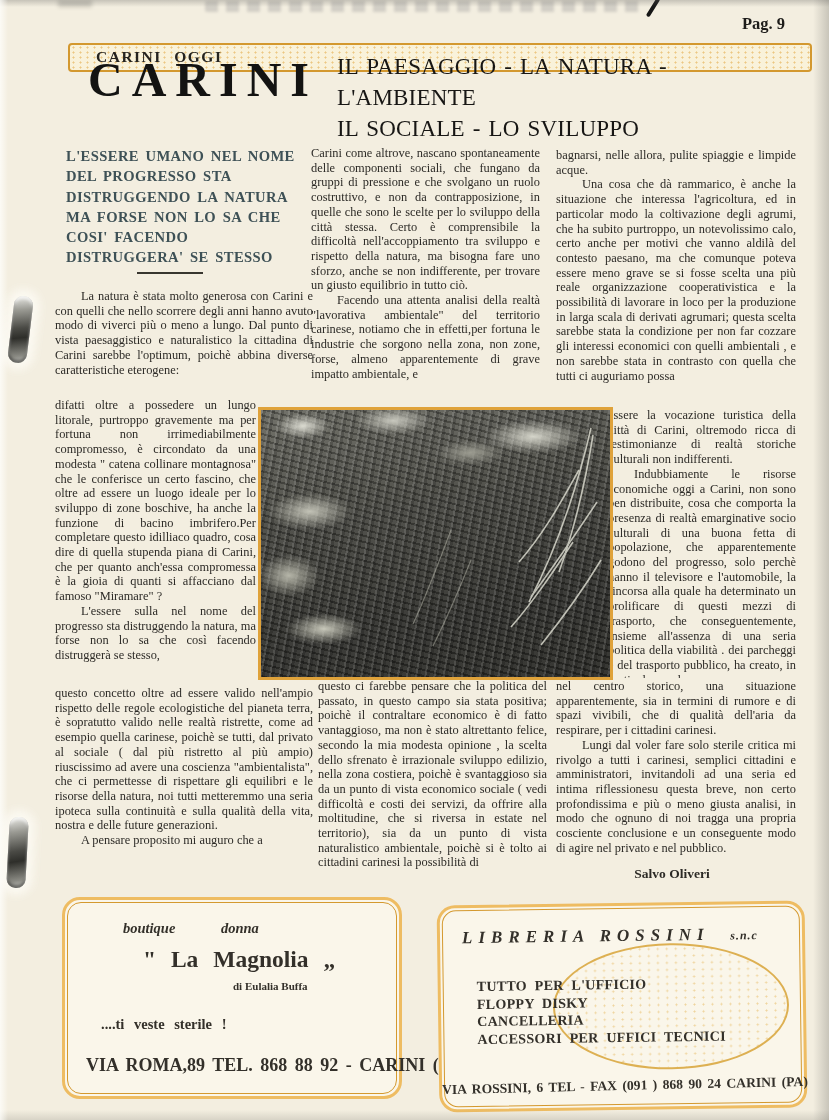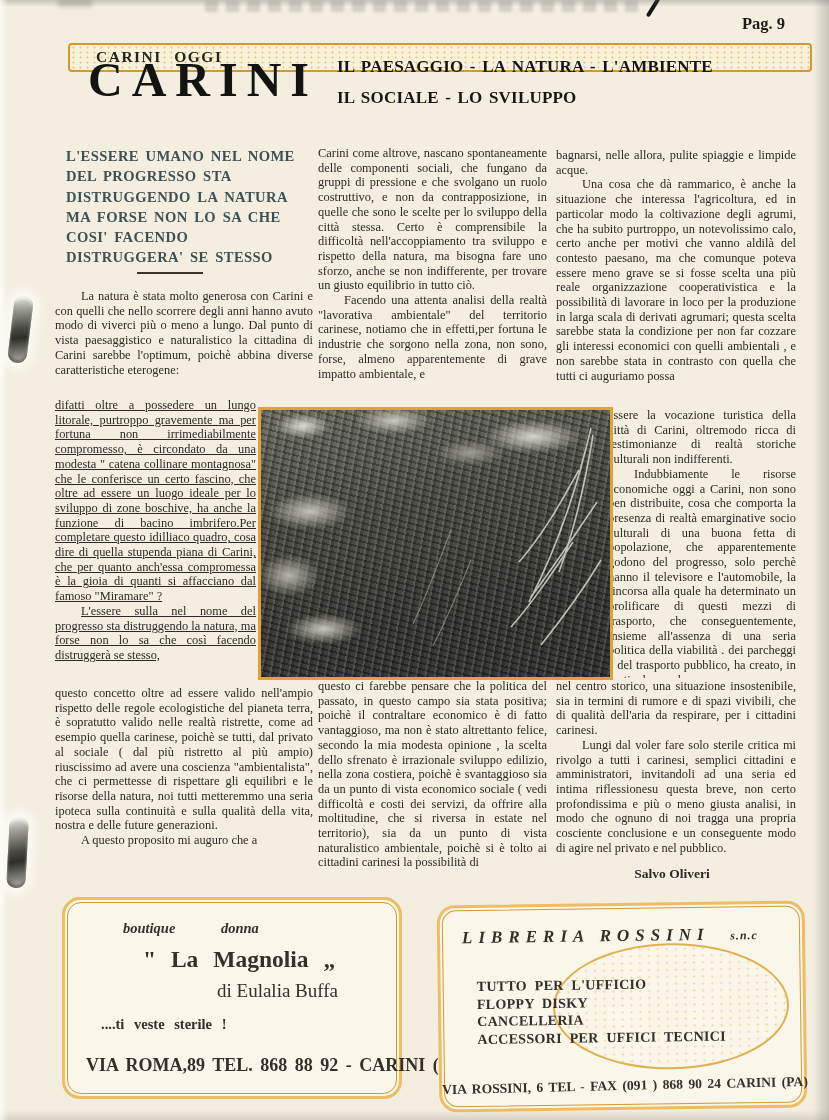--- a/index.html
+++ b/index.html
@@ -38,36 +38,36 @@
     border:2px solid #d3982f;border-radius:4px;background-color:#f9f2da;
     background-image:radial-gradient(circle,rgba(226,164,58,.55) .8px,rgba(226,164,58,0) 1.3px);
     background-size:7px 5px;margin-top:35px;}
   .masthead{position:absolute;left:26px;top:3px;font-size:15.5px;font-weight:bold;
     letter-spacing:1.5px;word-spacing:7px;color:#262420;}
   .page-num{position:absolute;left:742px;top:14px;font-size:16.5px;font-weight:bold;color:#1d1c1a;}
 
   
   .title{position:absolute;left:76px;top:40px;margin:12px;font-size:48px;font-weight:bold;
     letter-spacing:9px;color:#131312;}
-  .subtitle{position:absolute;left:337px;top:51px;width:468px;font-size:17px;font-weight:bold;
+  .subtitle{position:absolute;left:337px;top:51px;width:468px;font-size:23px;font-weight:normal;
     line-height:31px;color:#171614;letter-spacing:.2px;word-spacing:2px;}
 
   
   .headline{position:absolute;left:66px;top:146px;width:254px;font-size:14.6px;font-weight:bold;
     line-height:20.3px;color:#3e5156;white-space:pre-line;letter-spacing:.4px;word-spacing:2.5px;}
   .headline-rule{position:absolute;left:137px;top:272px;width:66px;height:2px;background:#38362f;}
 
   
   .col{position:absolute;font-size:12.4px;line-height:14.7px;text-align:justify;overflow:hidden;}
   .col p{margin:0;}
   .col p.ind{text-indent:26px;}
   .col-left-a{left:55px;top:289px;width:258px;height:109px;}
-  .col-left-b{left:55px;top:398px;width:201px;height:288px;text-decoration:underline;}
+  .col-left-b{left:55px;top:398px;width:201px;height:288px;}
   .col-left-c{left:55px;top:686px;width:258px;height:222px;}
-  .col-mid-a{left:318px;top:146px;width:229px;height:260px;}
+  .col-mid-a{left:311px;top:146px;width:229px;height:260px;}
   .col-mid-b{left:318px;top:679px;width:229px;height:228px;}
   .col-right-a{left:556px;top:148px;width:240px;height:260px;}
   .col-right-b{left:608px;top:408px;width:188px;height:270px;}
   .col-right-c{left:556px;top:679px;width:240px;height:235px;}
   .signature{margin-top:12px;text-align:center;font-weight:bold;padding-right:8px;font-size:13.5px;}
 
   
   .photo{position:absolute;left:258px;top:407px;width:349px;height:267px;
     border:3px solid #dfa23a;box-sizing:content-box;background-color:#44443f;
     background-image:
@@ -87,21 +87,21 @@
   .ad{position:absolute;border:3px solid #eebc62;border-radius:18px;background:#faf6ea;}
   .ad::before{content:"";position:absolute;left:2px;top:2px;right:2px;bottom:2px;
     border:1.5px solid #d4992f;border-radius:14px;pointer-events:none;}
   .ad *{color:#33302a;}
 
   
   .ad-magnolia{left:62px;top:897px;width:334px;height:196px;}
   .mag-tagline{position:absolute;left:58px;top:20px;font-style:italic;font-weight:bold;
     font-size:14.5px;word-spacing:42px;}
   .mag-name{position:absolute;left:78px;top:46px;font-size:23.5px;font-weight:bold;word-spacing:9px;}
-  .mag-owner{position:absolute;left:152px;top:80px;font-size:19px;}
+  .mag-owner{position:absolute;left:168px;top:80px;font-size:11px;font-weight:bold;}
   .mag-slogan{position:absolute;left:36px;top:116px;font-size:14.5px;font-weight:bold;word-spacing:6px;}
   .mag-address{position:absolute;left:21px;top:155px;font-size:18px;font-weight:bold;
     word-spacing:3px;white-space:nowrap;}
 
   
   .ad-rossini{left:438px;top:903px;width:362px;height:201px;transform:rotate(-.8deg);}
   .ros-ellipse{position:absolute;left:112px;top:38px;width:232px;height:122px;
     border:2px solid #ddb052;border-radius:50%;
     background-image:radial-gradient(circle,rgba(226,170,62,.45) .8px,rgba(226,170,62,0) 1.3px);
     background-size:9px 7px;}
@@ -145,41 +145,41 @@
 
   <div class="col col-left-a">
     <p class="ind">La natura è stata molto generosa con Carini e con quelli che nello scorrere degli anni hanno avuto modo di viverci più o meno a lungo. Dal punto di vista paesaggistico e naturalistico la cittadina di Carini sarebbe l'optimum, poichè abbina diverse caratteristiche eterogene:</p>
   </div>
   <div class="col col-left-b">
     <p>difatti oltre a possedere un lungo litorale, purtroppo gravemente ma per fortuna non irrimediabilmente compromesso, è circondato da una modesta " catena collinare montagnosa" che le conferisce un certo fascino, che oltre ad essere un luogo ideale per lo sviluppo di zone boschive, ha anche la funzione di bacino imbrifero.Per completare questo idilliaco quadro, cosa dire di quella stupenda piana di Carini, che per quanto anch'essa compromessa è la gioia di quanti si affacciano dal famoso "Miramare" ?</p>
     <p class="ind">L'essere sulla nel nome del progresso sta distruggendo la natura, ma forse non lo sa che così facendo distruggerà se stesso,</p>
   </div>
   <div class="col col-left-c">
     <p>questo concetto oltre ad essere valido nell'ampio rispetto delle regole ecologistiche del pianeta terra, è sopratutto valido nelle realtà ristrette, come ad esempio quella carinese, poichè se tutti, dal privato al sociale ( dal più ristretto al più ampio) riuscissimo ad avere una coscienza "ambientalista", che ci permettesse di rispettare gli equilibri e le risorse della natura, noi tutti metteremmo una seria ipoteca sulla continuità e sulla qualità della vita, nostra e delle future generazioni.</p>
-    <p class="ind">A questo proposito mi auguro che a</p>
+    <p class="ind">A pensare proposito mi auguro che a</p>
   </div>
 
   <div class="col col-mid-a">
     <p>Carini come altrove, nascano spontaneamente delle componenti sociali, che fungano da gruppi di pressione e che svolgano un ruolo costruttivo, e non da contrapposizione, in quelle che sono le scelte per lo sviluppo della città stessa. Certo è comprensibile la difficoltà nell'accoppiamento tra sviluppo e rispetto della natura, ma bisogna fare uno sforzo, anche se non indifferente, per trovare un giusto equilibrio in tutto ciò.</p>
-    <p class="ind">Facendo una attenta analisi della realtà "lavorativa ambientale" del territorio carinese, notiamo che in effetti,per fortuna le industrie che sorgono nella zona, non sono, forse, almeno apparentemente di grave impatto ambientale, e</p>
+    <p class="ind">Facendo una attenta analisi della realtà "lavorativa ambientale" del territorio carinese, notiamo che in effetti,per fortuna le industrie che sorgono nella zona, non zone, forse, almeno apparentemente di grave impatto ambientale, e</p>
   </div>
   <div class="col col-mid-b">
     <p>questo ci farebbe pensare che la politica del passato, in questo campo sia stata positiva; poichè il contraltare economico è di fatto vantaggioso, ma non è stato altrettanto felice, secondo la mia modesta opinione , la scelta dello sfrenato è irrazionale sviluppo edilizio, nella zona costiera, poichè è svantaggioso sia da un punto di vista economico sociale ( vedi difficoltà e costi dei servizi, da offrire alla moltitudine, che si riversa in estate nel territorio), sia da un punto di vista naturalistico ambientale, poichè si è tolto ai cittadini carinesi la possibilità di</p>
   </div>
 
   <div class="col col-right-a">
     <p>bagnarsi, nelle allora, pulite spiaggie e limpide acque.</p>
     <p class="ind">Una cosa che dà rammarico, è anche la situazione che interessa l'agricoltura, ed in particolar modo la coltivazione degli agrumi, che ha subito purtroppo, un notevolissimo calo, certo anche per motivi che vanno aldilà del contesto paesano, ma che comunque poteva essere meno grave se si fosse scelta una più reale organizzazione cooperativistica e la possibilità di lavorare in loco per la produzione in larga scala di derivati agrumari; questa scelta sarebbe stata la condizione per non far cozzare gli interessi economici con quelli ambientali , e non sarebbe stata in contrasto con quella che tutti ci auguriamo possa</p>
   </div>
   <div class="col col-right-b">
     <p>essere la vocazione turistica della città di Carini, oltremodo ricca di testimonianze di realtà storiche culturali non indifferenti.</p>
     <p class="ind">Indubbiamente le risorse economiche oggi a Carini, non sono ben distribuite, cosa che comporta la presenza di realtà emarginative socio culturali di una buona fetta di popolazione, che apparentemente godono del progresso, solo perchè hanno il televisore e l'automobile, la rincorsa alla quale ha determinato un prolificare di questi mezzi di trasporto, che conseguentemente, insieme all'assenza di una seria politica della viabilità . dei parcheggi e del trasporto pubblico, ha creato, in particolar modo</p>
   </div>
   <div class="col col-right-c">
-    <p>nel centro storico, una situazione insostenibile, sia in termini di rumore e di spazi vivibili, che di qualità dell'aria da respirare, per i cittadini carinesi.</p>
+    <p>nel centro storico, una situazione apparentemente, sia in termini di rumore e di spazi vivibili, che di qualità dell'aria da respirare, per i cittadini carinesi.</p>
     <p class="ind">Lungi dal voler fare solo sterile critica mi rivolgo a tutti i carinesi, semplici cittadini e amministratori, invitandoli ad una seria ed intima riflessionesu questa breve, non certo profondissima e più o meno giusta analisi, in modo che ognuno di noi tragga una propria cosciente conclusione e un conseguente modo di agire nel privato e nel pubblico.</p>
     <div class="signature">Salvo Oliveri</div>
   </div>
 
   <div class="photo">
     <svg width="349" height="267" viewBox="0 0 349 267">
       <g stroke="#d8d8cc" stroke-width="1.6" fill="none" opacity="0.85">
         <path d="M330,18 C318,70 300,130 268,192"></path>
         <path d="M332,25 C326,62 316,112 298,162"></path>
         <path d="M318,60 C300,92 284,122 258,152"></path>

